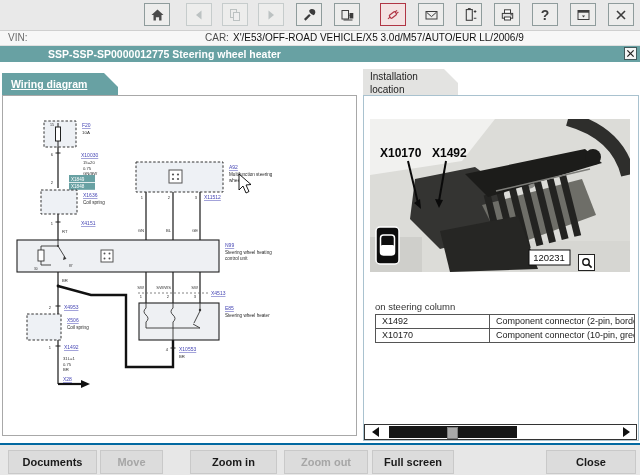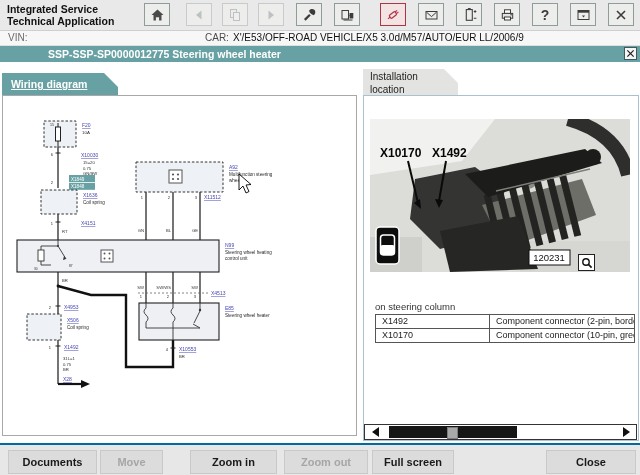--- a/index.html
+++ b/index.html
@@ -60,24 +60,20 @@
   
   svg text{font-family:"Liberation Sans",sans-serif;}
   .lnk{fill:#4646b4;text-decoration:underline;}
   .blk{fill:#2a2a2a;}
   .wirelbl{fill:#333;}
 </style>
 </head>
 <body>
 
 <div class="toolbar">
-  <div class="app-title">
-    <div>Integrated Service</div>
-    <div>Technical Application</div>
-  </div>
 
   <div class="tbtn" style="left:144px">
     <svg width="15" height="14" viewBox="0 0 14 14">
         <path d="M7 1.5 L13 7 H11 V12.5 H8.6 V9.2 H5.4 V12.5 H3 V7 H1 Z" fill="#4a4a4a"></path>
       </svg>
   </div>
   <div class="tbtn dis" style="left:186px">
     <svg width="14" height="14" viewBox="0 0 14 14">
         <path d="M9.5 2.5 L4 7 L9.5 11.5 Z" fill="#bcc2c2"></path>
       </svg>

